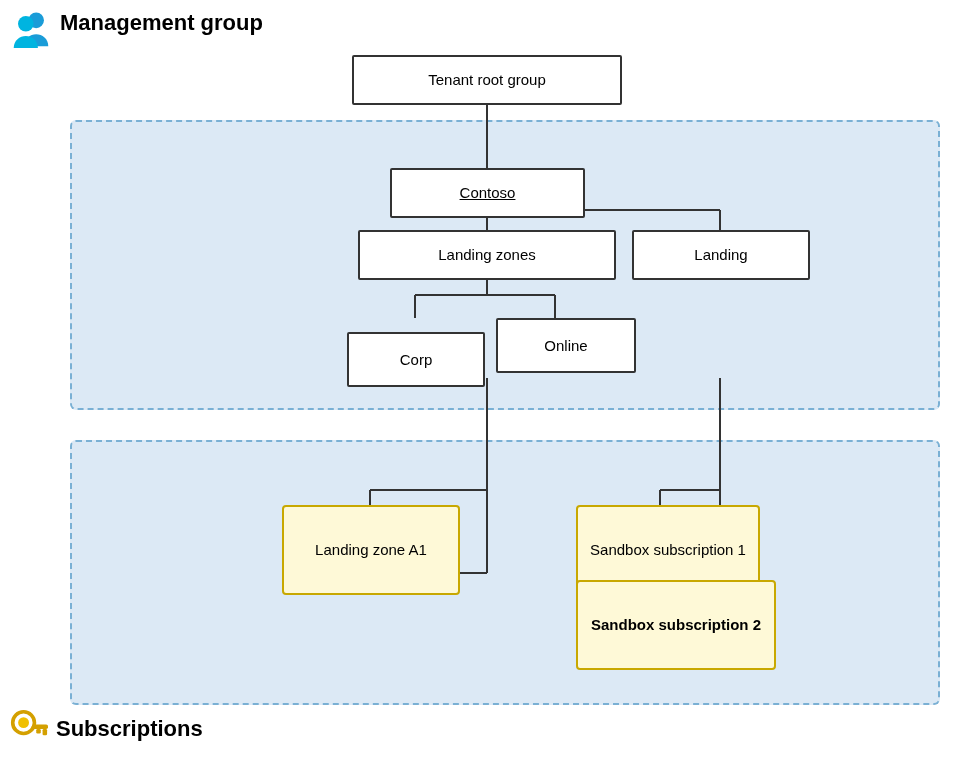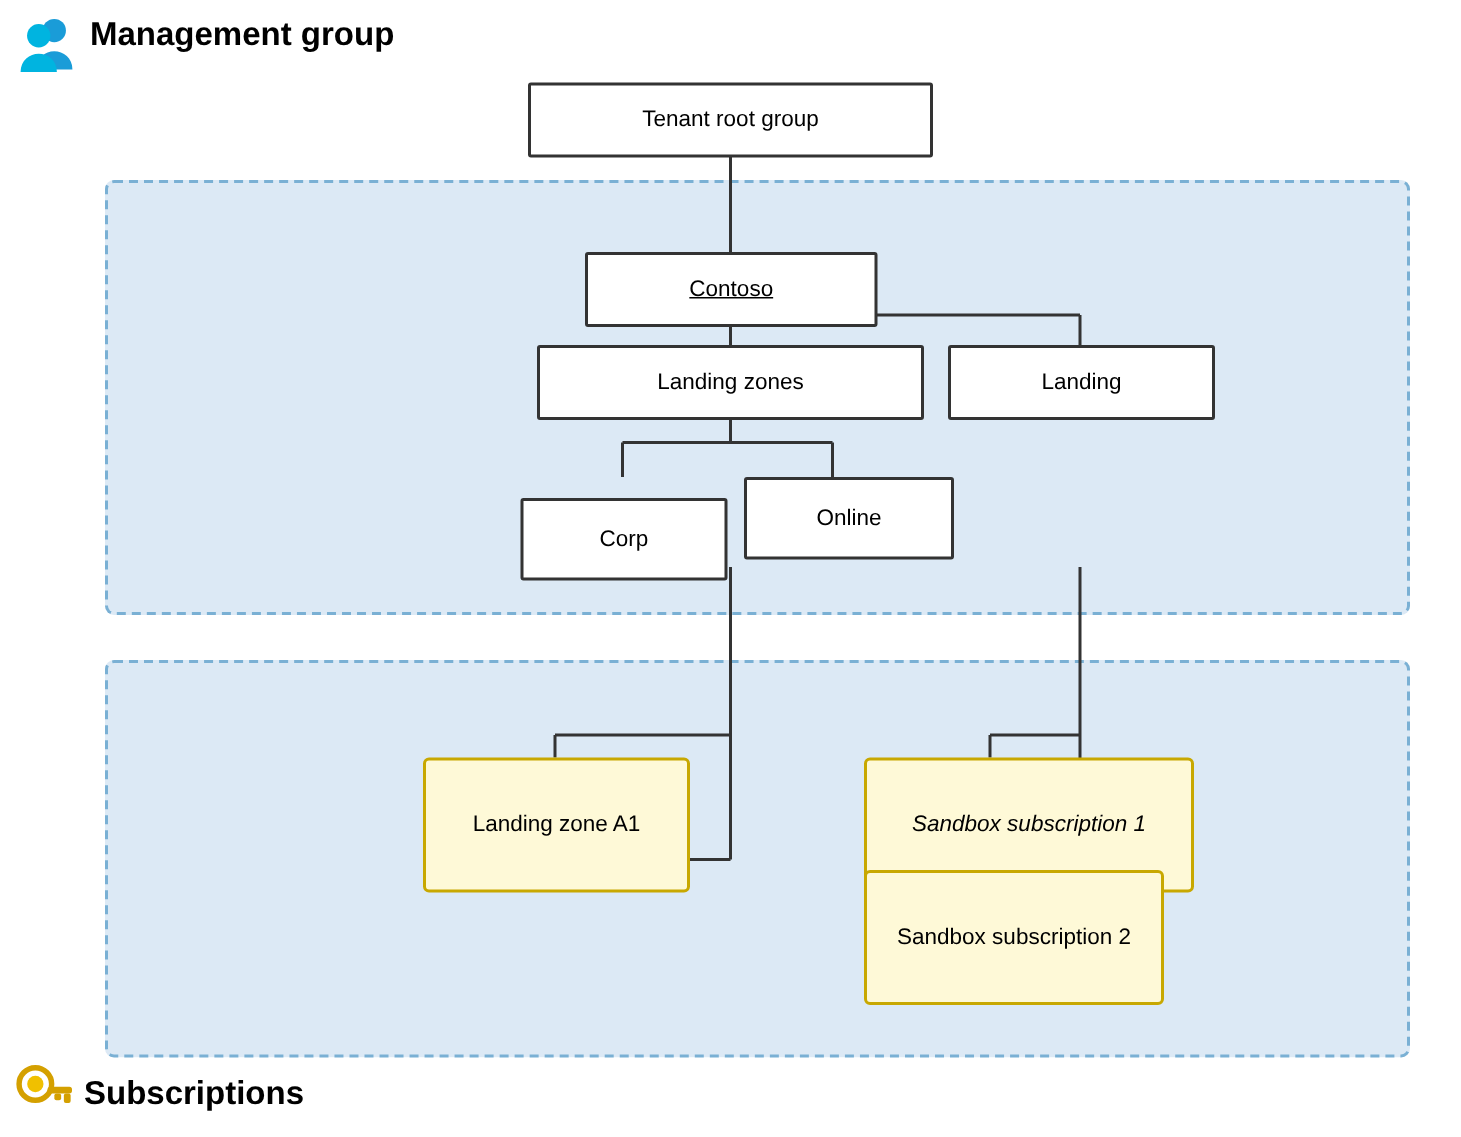--- a/index.html
+++ b/index.html
@@ -196,25 +196,25 @@
 
   <div class="node" style="left:496px; top:318px; width:140px; height:55px;">
     <span>Online</span>
   </div>
 
   <div class="node-sub" style="left:282px; top:505px; width:178px; height:90px;">
     <span>Landing zone A1</span>
   </div>
 
 
-  <div class="node-sub" style="left:576px; top:505px; width:220px; height:90px;font-style:italic;">
+  <div class="node-sub" style="left:576px; top:505px; width:184px; height:90px;">
     <span>Sandbox subscription 1</span>
   </div>
 
-  <div class="node-sub" style="left:576px; top:580px; width:200px; height:90px;">
+  <div class="node-sub" style="left:576px; top:580px; width:200px; height:90px;font-weight:bold;">
     <span>Sandbox subscription 2</span>
   </div>
 
   <div class="label-subscriptions">
 
     <svg class="icon-key" viewBox="0 0 38 42" xmlns="http://www.w3.org/2000/svg">
       <circle cx="13" cy="14" r="12" fill="none" stroke="#d4a000" stroke-width="4"></circle>
       <circle cx="13" cy="14" r="6" fill="#f0c000"></circle>
       <rect x="22" y="16" width="18" height="5" rx="2" fill="#d4a000"></rect>
       <rect x="34" y="21" width="5" height="7" rx="1.5" fill="#d4a000"></rect>

